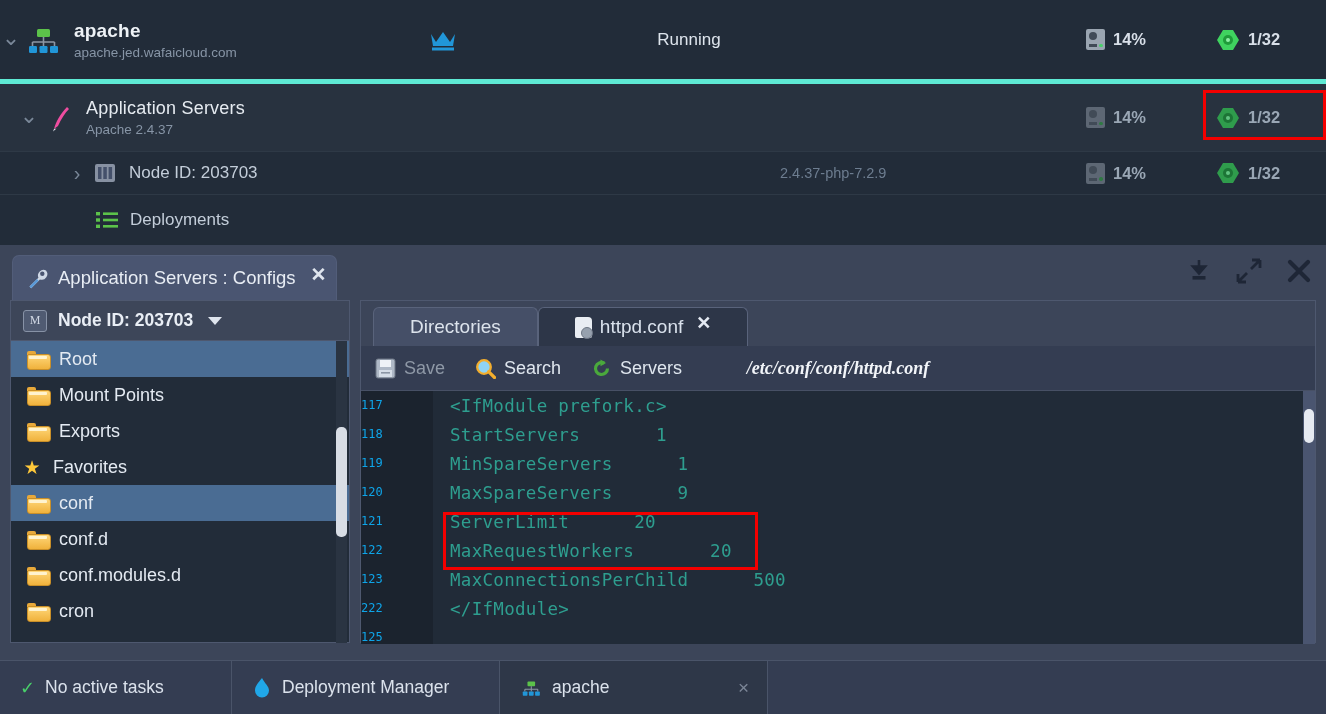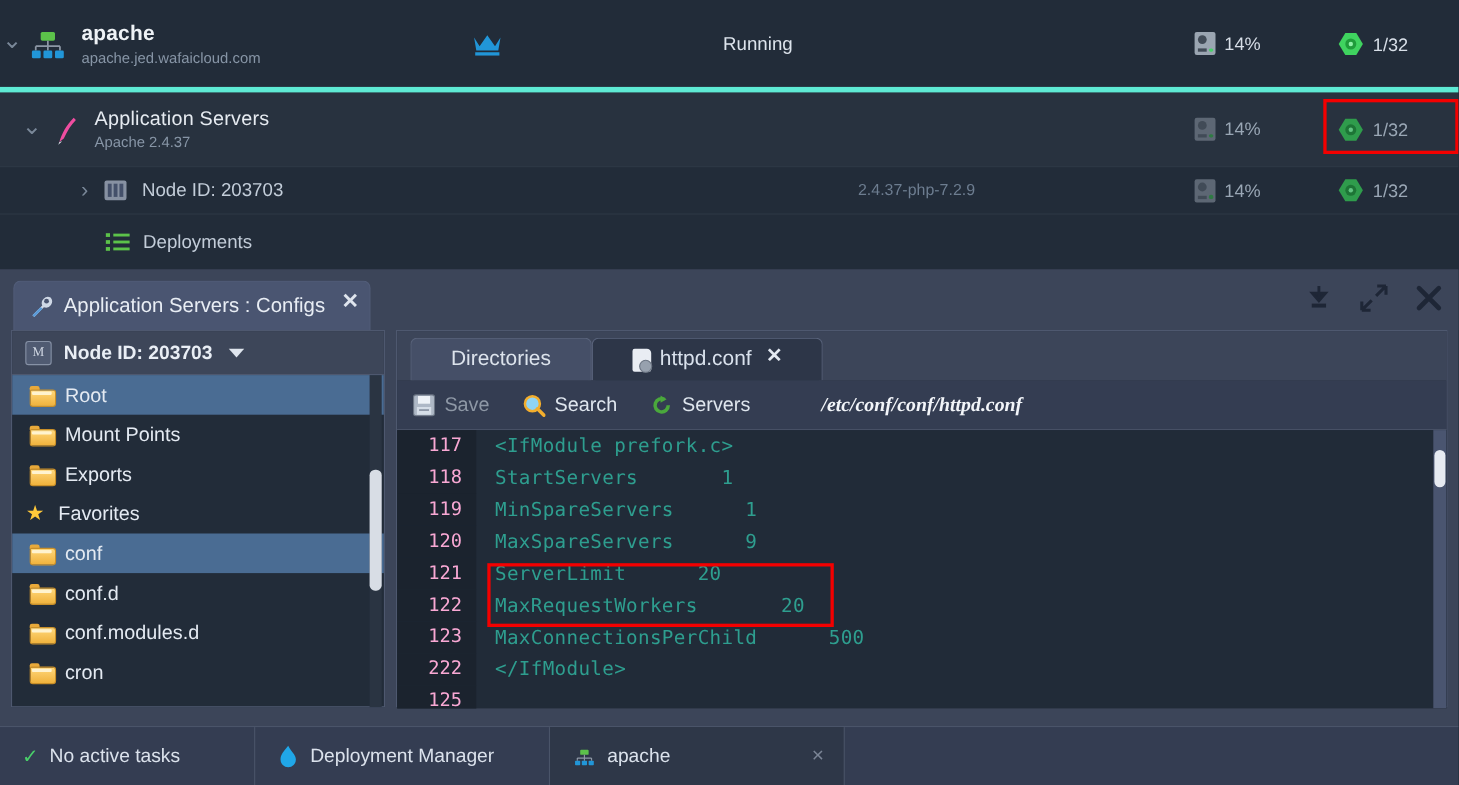--- a/index.html
+++ b/index.html
@@ -30,21 +30,21 @@
   .t-main { color: #eef2f6; font-size: 19px; font-weight: bold; letter-spacing: .2px; }
   .t-main.light { font-weight: normal; font-size: 18px; color: #e6ebf1; }
   .t-sub  { color: #8795a6; font-size: 13.5px; margin-top: 3px; }
   .t-plain{ color: #c3cdd9; font-size: 17px; }
 
   .crown { position: absolute; left: 428px; }
   .status-run { position: absolute; left: 0; width: 1326px; text-align: center; color: #dde4ec; font-size: 17px; pointer-events: none; margin-left: 26px; }
   .nodever { position: absolute; left: 780px; color: #6d7d90; font-size: 14.5px; }
 
   .metrics { position: absolute; right: 0; display: flex; align-items: center; }
-  .metric { display: flex; align-items: flex-end; gap: 8px; }
+  .metric { display: flex; align-items: center; gap: 8px; font-weight: bold; }
   .m-cpu { width: 130px; }
   .m-ram { width: 110px; }
   .m-val { font-size: 16.5px; color: #d8dfe8; }
   .m-val.dim { color: #9aa7b5; }
 
   
   .disk-ic { width: 19px; height: 21px; background: #9aa5b1; border-radius: 2px; position: relative; }
   .disk-ic.dim { background: #5d6774; }
   .disk-ic::before { content: ""; position: absolute; left: 3px; top: 3px; width: 8px; height: 8px; border-radius: 50%; background: #414b57; }
   .disk-ic::after { content: ""; position: absolute; left: 3px; bottom: 3px; width: 8px; height: 3px; background: #414b57; }
@@ -102,21 +102,21 @@
   .ed-tab .x { font-size: 18px; font-weight: bold; margin-left: 5px; margin-top: -8px; color: #e4eaf3; }
 
   .ed-toolbar { height: 45px; background: #343d52; display: flex; align-items: center; gap: 30px; padding-left: 14px; position: relative; border-bottom: 1px solid #475065; }
   .tb-btn { display: flex; align-items: center; gap: 8px; font-size: 18px; }
   .tb-save { color: #8e98a6; }
   .tb-txt  { color: #dfe6ee; }
   .ed-path { position: absolute; right: 0; left: 0; text-align: center; font-style: italic; font-size: 18px; color: #f2f5f9; font-family: "Liberation Serif", serif; font-weight: bold; pointer-events: none; }
 
   .code { position: relative; height: 253px; background: #212b38; overflow: hidden; font-family: "DejaVu Sans Mono", monospace; }
   .code-row { display: flex; height: 29px; align-items: center; }
-  .gutter { width: 72px; flex: 0 0 auto; text-align: right; padding-right: 13px; color: #f9a8d4; font-size: 17px; background: #1b232e; height: 29px; line-height: 29px; }
+  .gutter { width: 72px; flex: 0 0 auto; text-align: left; padding-right: 13px; color: #0ea5e9; font-size: 12px; background: #1b232e; height: 29px; line-height: 29px; }
   .codetxt { padding-left: 17px; color: #2e9e8f; font-size: 17.5px; white-space: pre; letter-spacing: .3px; }
   .code-scrolltrack { position: absolute; right: 0; top: 0; width: 12px; height: 253px; background: #4a5570; }
   .code-scrollthumb { position: absolute; right: 1px; top: 18px; width: 10px; height: 34px; background: #e6eaf1; border-radius: 5px; }
 
   
   .botbar { position: absolute; left: 0; bottom: 0; width: 1326px; height: 54px; background: #343d52; display: flex; align-items: stretch; border-top: 1px solid #4a5469; }
   .bb-cell { display: flex; align-items: center; gap: 10px; padding: 0 20px; border-right: 1px solid #4a5469; font-size: 17.5px; color: #dbe2ec; }
   .bb-tasks { width: 232px; }
   .bb-dm { width: 268px; }
   .bb-app { width: 268px; background: #2e3748; justify-content: flex-start; position: relative; }

